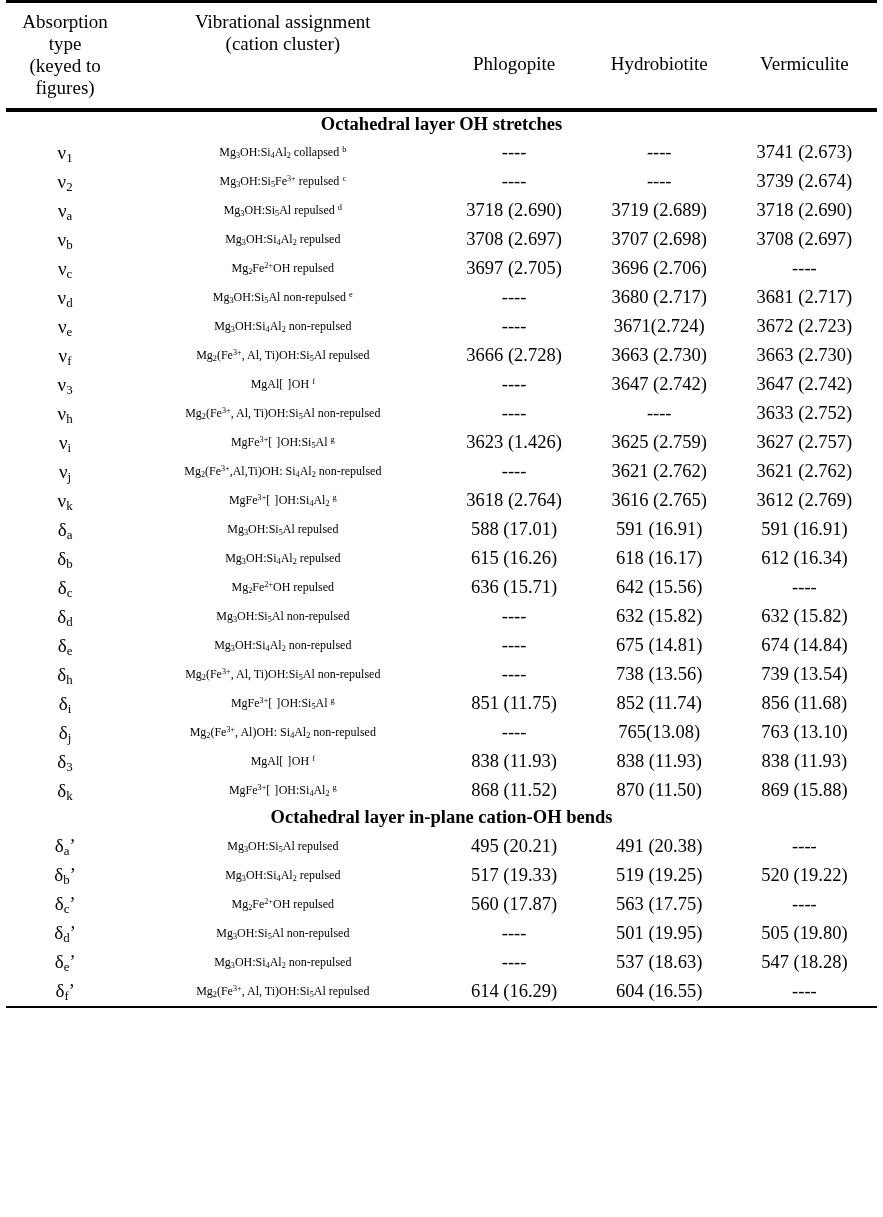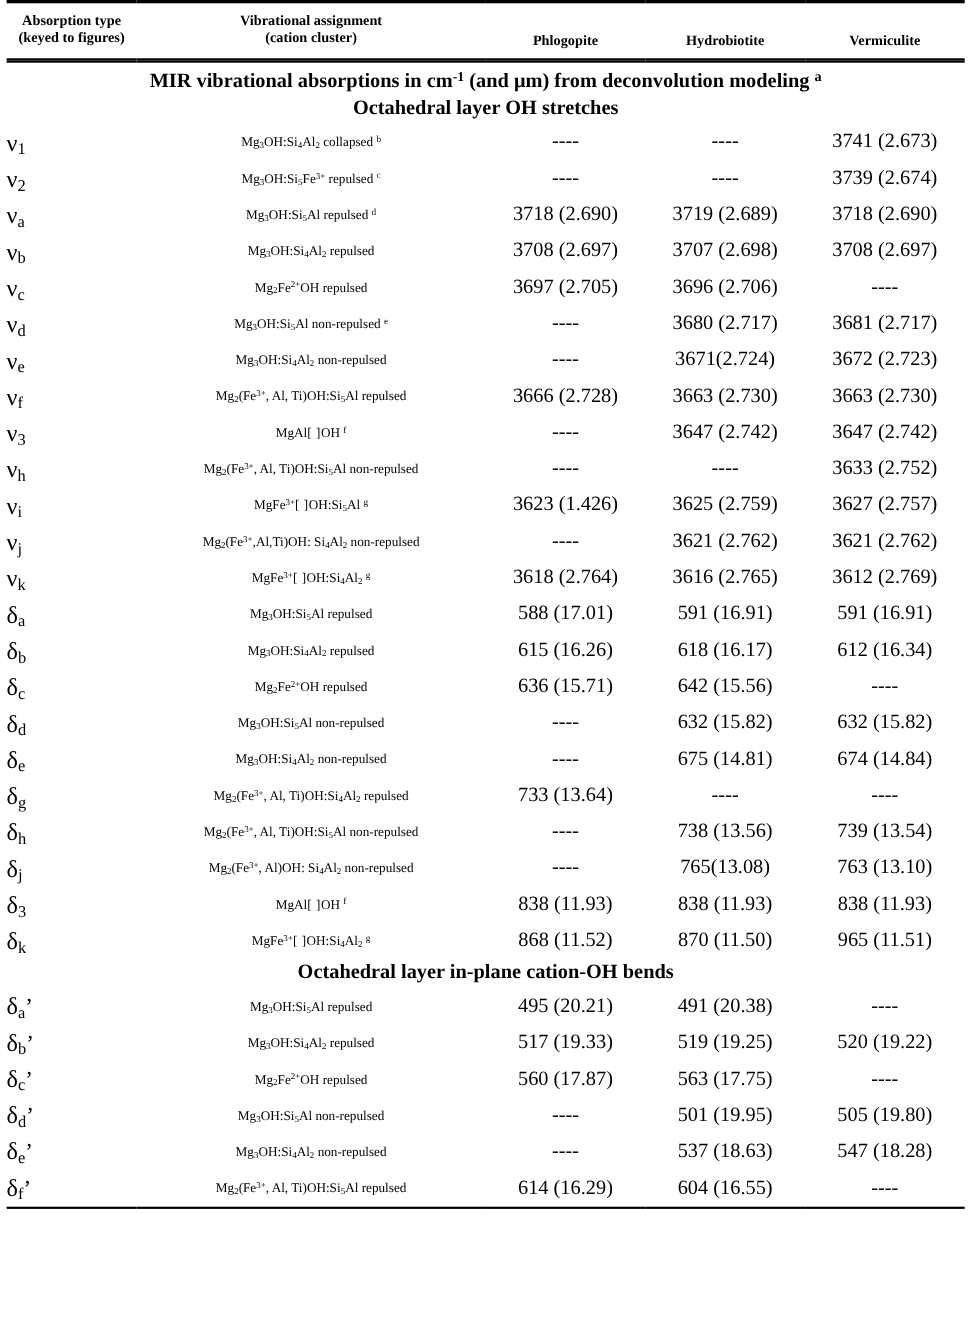--- a/index.html
+++ b/index.html
@@ -47,42 +47,43 @@
   }
   .bottom-rule td {
     padding: 0;
     height: 0;
     border-top: 2.5px solid #000;
     line-height: 0;
     font-size: 0;
   }
 
   th.col-head {
-    font-weight: bold;
-    font-size: 13px;
+    font-weight: normal;
+    font-size: 19px;
     line-height: 1.16;
     text-align: center;
     vertical-align: top;
     font-family: "Liberation Serif", "DejaVu Serif", serif;
   }
   th.col-head.head-a { vertical-align: top; padding-top: 8px; }
   th.col-head.head-b { vertical-align: top; padding-top: 8px; }
   th.col-head.head-v { vertical-align: middle; padding-top: 26px; }
 
   td.section-head {
     text-align: center;
     font-weight: bold;
     font-size: 18.5px;
     padding: 6px 0 2px 0;
     line-height: 1.2;
   }
   td.section-head.sub { padding: 1px 0 3px 0; }
 
   td.sym {
-    font-size: 22px;
+    text-align: center;
+    font-size: 19px;
     padding: 3.5px 0;
     white-space: nowrap;
   }
   td.assign {
     text-align: center;
     font-size: 12px;
     padding: 3.5px 0;
     white-space: nowrap;
   }
   td.val {
@@ -122,23 +123,20 @@
         </th>
         <th class="col-head head-v">Phlogopite</th>
         <th class="col-head head-v">Hydrobiotite</th>
         <th class="col-head head-v">Vermiculite</th>
       </tr>
     </thead>
     <tbody id="table-body">
       <tr class="double-rule">
           <td colspan="5"></td>
         </tr>
-    <tr>
-          <td class="section-head" colspan="5">MIR vibrational absorptions in cm<sup>-1</sup> (and μm) from deconvolution modeling <span class="note">a</span></td>
-        </tr>
         <tr>
           <td class="section-head sub" colspan="5">Octahedral layer OH stretches</td>
         </tr>
         <tr>
           <td class="sym">ν<sub>1</sub></td>
           <td class="assign">Mg<sub>3</sub>OH:Si<sub>4</sub>Al<sub>2</sub> collapsed <span class="note">b</span></td>
           <td class="val">----</td>
           <td class="val">----</td>
           <td class="val">3741 (2.673)</td>
         </tr>
@@ -255,53 +253,53 @@
           <td class="val">632 (15.82)</td>
         </tr>
         <tr>
           <td class="sym">δ<sub>e</sub></td>
           <td class="assign">Mg<sub>3</sub>OH:Si<sub>4</sub>Al<sub>2</sub> non-repulsed</td>
           <td class="val">----</td>
           <td class="val">675 (14.81)</td>
           <td class="val">674 (14.84)</td>
         </tr>
         <tr>
-          <td class="sym">δ<sub>g</sub></td>
-          <td class="assign">Mg<sub>2</sub>(Fe<sup>3+</sup>, Al, Ti)OH:Si<sub>4</sub>Al<sub>2</sub> repulsed</td>
-          <td class="val">733 (13.64)</td>
-          <td class="val">----</td>
-          <td class="val">----</td>
-        </tr>
-        <tr>
           <td class="sym">δ<sub>h</sub></td>
           <td class="assign">Mg<sub>2</sub>(Fe<sup>3+</sup>, Al, Ti)OH:Si<sub>5</sub>Al non-repulsed</td>
           <td class="val">----</td>
           <td class="val">738 (13.56)</td>
           <td class="val">739 (13.54)</td>
+        </tr>
+        <tr>
+          <td class="sym">δ<sub>i</sub></td>
+          <td class="assign">MgFe<sup>3+</sup><span class="vac">[ ]</span>OH:Si<sub>5</sub>Al <span class="note">g</span></td>
+          <td class="val">851 (11.75)</td>
+          <td class="val">852 (11.74)</td>
+          <td class="val">856 (11.68)</td>
         </tr>
         <tr>
           <td class="sym">δ<sub>j</sub></td>
           <td class="assign">Mg<sub>2</sub>(Fe<sup>3+</sup>, Al)OH: Si<sub>4</sub>Al<sub>2</sub> non-repulsed</td>
           <td class="val">----</td>
           <td class="val">765(13.08)</td>
           <td class="val">763 (13.10)</td>
         </tr>
         <tr>
           <td class="sym">δ<sub>3</sub></td>
           <td class="assign">MgAl<span class="vac">[ ]</span>OH <span class="note">f</span></td>
           <td class="val">838 (11.93)</td>
           <td class="val">838 (11.93)</td>
           <td class="val">838 (11.93)</td>
         </tr>
         <tr>
           <td class="sym">δ<sub>k</sub></td>
           <td class="assign">MgFe<sup>3+</sup><span class="vac">[ ]</span>OH:Si<sub>4</sub>Al<sub>2</sub> <span class="note">g</span></td>
           <td class="val">868 (11.52)</td>
           <td class="val">870 (11.50)</td>
-          <td class="val">965 (11.51)</td>
+          <td class="val">869 (15.88)</td>
         </tr>
         <tr>
           <td class="section-head sub" colspan="5">Octahedral layer in-plane cation-OH bends</td>
         </tr>
         <tr>
           <td class="sym">δ<sub>a</sub><span class="prime">’</span></td>
           <td class="assign">Mg<sub>3</sub>OH:Si<sub>5</sub>Al repulsed</td>
           <td class="val">495 (20.21)</td>
           <td class="val">491 (20.38)</td>
           <td class="val">----</td>

